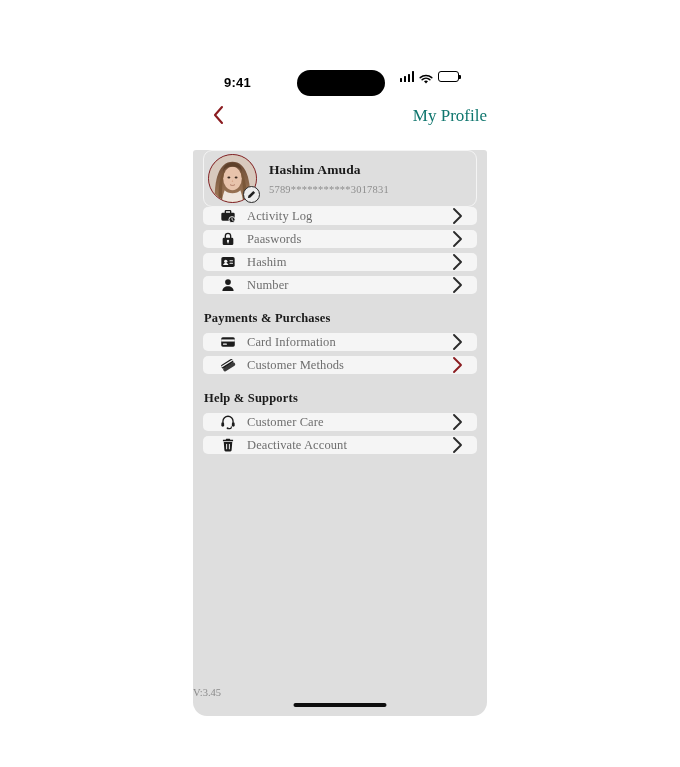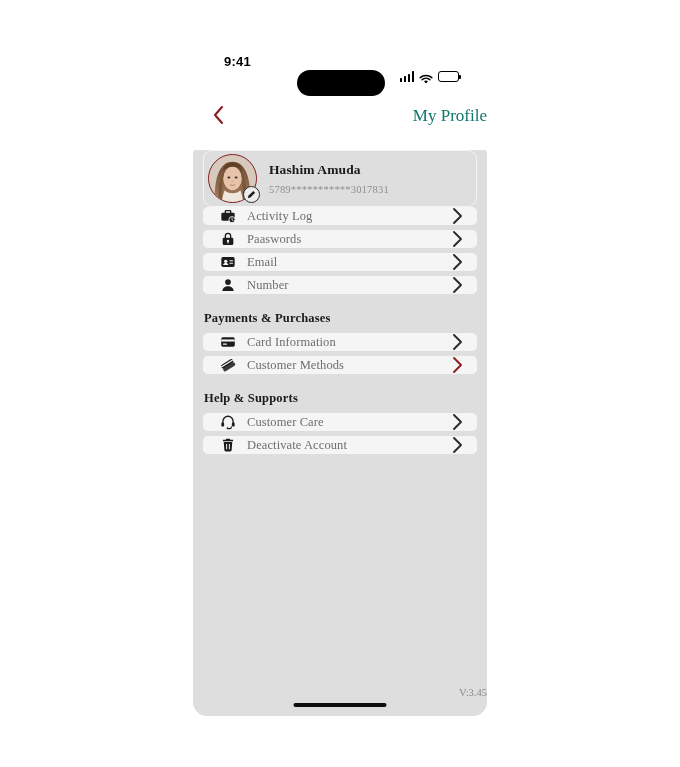--- a/index.html
+++ b/index.html
@@ -14,21 +14,21 @@
     left:193px; top:50px;
     width:294px; height:653px;
   }
   
   .statusbar {
     position:relative;
     height:48px;
     background:#ffffff;
   }
   .status-time {
-    position:absolute; left:31px; top:4px;
+    position:absolute; left:31px; top:25px;
     font-family:"Liberation Sans", sans-serif;
     font-size:13px; font-weight:700; color:#000;
     letter-spacing:0.2px;
   }
   .dynamic-island {
     position:absolute; left:104px; top:20px;
     width:88px; height:26px;
     background:#000; border-radius:13px;
   }
   .status-icons {
@@ -167,21 +167,21 @@
     display:flex; align-items:center; justify-content:center;
   }
 
   
   .panel-footer {
     position:absolute;
     left:0; right:0; bottom:0;
     height:30px;
   }
   .version-text {
-    text-align:right;
+    text-align:left;
     font-family:"Liberation Serif", serif;
     font-size:10.5px;
     color:#8a8a8a;
     padding-top:1px;
   }
   .home-indicator {
     position:absolute;
     left:50%; transform:translateX(-50%);
     bottom:9px;
     width:93px; height:4px;
@@ -302,21 +302,21 @@
         <div class="menu-row">
           <span class="row-icon">
             <svg xmlns="http://www.w3.org/2000/svg" width="16" height="16" viewBox="0 0 24 24" fill="#1c1c1c">
               <rect x="2" y="4.5" width="20" height="15" rx="2.6"></rect>
               <circle cx="8.6" cy="11" r="2.5" fill="#f5f5f5"></circle>
               <path d="M4.6 16.6c.5-2.1 2.1-3 4-3s3.5.9 4 3z" fill="#f5f5f5"></path>
               <rect x="14.2" y="9.2" width="5.4" height="1.7" rx="0.8" fill="#f5f5f5"></rect>
               <rect x="14.2" y="13" width="5.4" height="1.7" rx="0.8" fill="#f5f5f5"></rect>
             </svg>
           </span>
-          <span class="row-label">Email</span>
+          <span class="row-label">Hashim</span>
           <span class="row-chevron">
             <svg xmlns="http://www.w3.org/2000/svg" width="13" height="18" viewBox="0 0 13 18">
     <path d="M3 2 L10 9 L3 16" stroke="#2b2b2b" stroke-width="1.9" fill="none" stroke-linecap="round" stroke-linejoin="round"></path>
             </svg>
           </span>
         </div>
         <div class="menu-row">
           <span class="row-icon">
             <svg xmlns="http://www.w3.org/2000/svg" width="16" height="16" viewBox="0 0 24 24" fill="#1c1c1c">
               <circle cx="12" cy="7.6" r="4.3"></circle>

